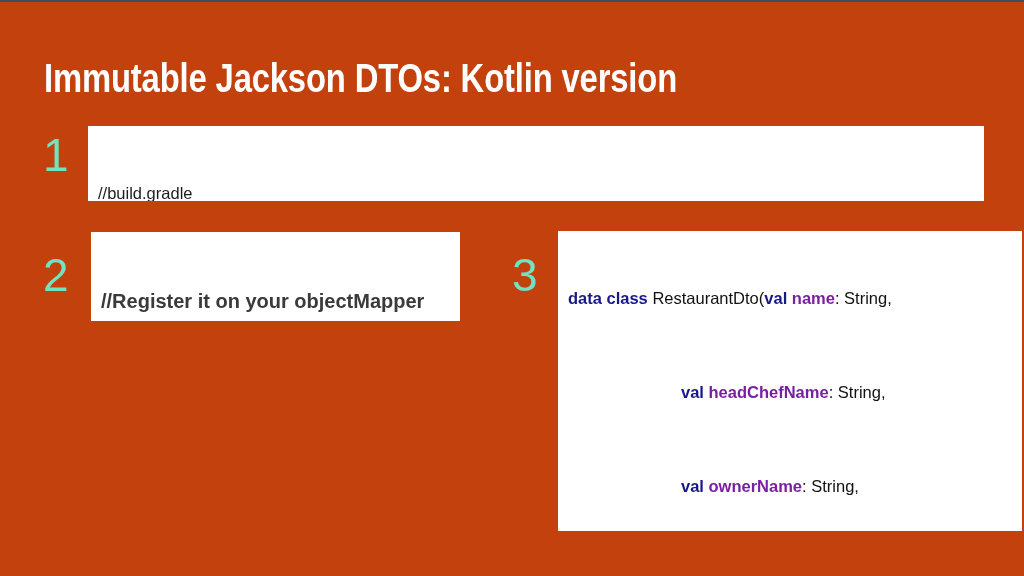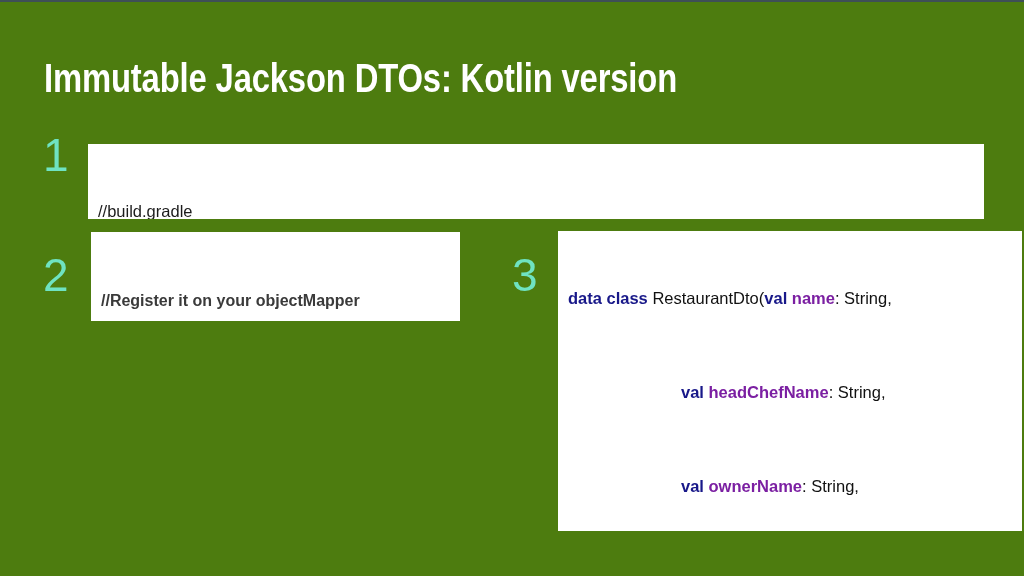--- a/index.html
+++ b/index.html
@@ -10,21 +10,21 @@
     width: 1024px;
     height: 576px;
     background: #37474f;
     font-family: "Liberation Sans", sans-serif;
     overflow: hidden;
     position: relative;
   }
   .slide {
     position: absolute;
     inset: 0;
-    background: #4d7c0f;
+    background: #c2410c;
   }
   .top-edge {
     position: absolute;
     top: 0; left: 0; right: 0;
     height: 2px;
     background: #3e4f57;
   }
 
   
   .slide-title {
@@ -62,27 +62,27 @@
     box-sizing: border-box;
     padding: 9px 10px 8px 10px;
     font-family: "Liberation Sans", sans-serif;
     font-size: 16.5px;
     line-height: 23.5px;
     color: #111111;
     white-space: pre;
     overflow: hidden;
   }
   #panel-1 {
-    left: 88px; top: 144px;
+    left: 88px; top: 126px;
     width: 896px; height: 75px;
   }
   #panel-2 {
     left: 91px; top: 232px;
     width: 369px; height: 89px;
-    font-size: 16px;
+    font-size: 20px;
     line-height: 24px;
   }
   #panel-3 {
     left: 558px; top: 231px;
     width: 464px; height: 300px;
   }
 
   .code-line { display: block; }
 
   

